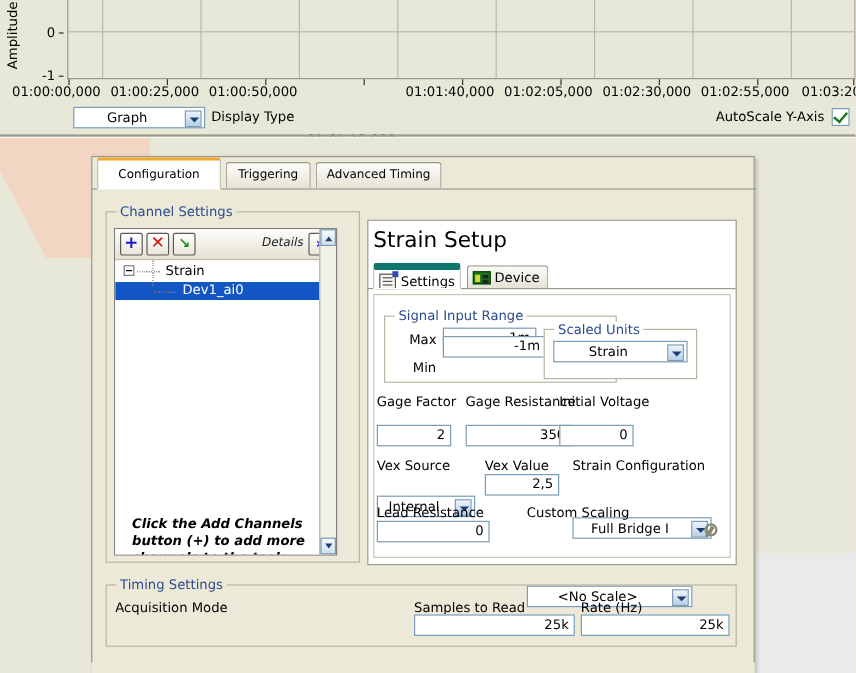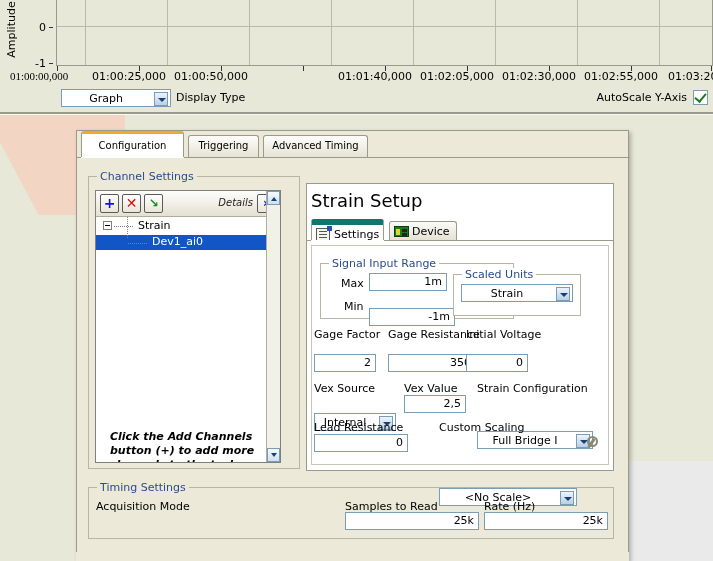--- a/index.html
+++ b/index.html
@@ -274,21 +274,21 @@
     <div class="xtick-mark" style="left:221px;"></div>
     <div class="xtick-mark" style="left:303px;"></div>
     <div class="xtick-mark" style="left:385px;"></div>
     <div class="xtick-mark" style="left:467px;"></div>
     <div class="xtick-mark" style="left:549px;"></div>
     <div class="xtick-mark" style="left:631px;"></div>
     <div class="xtick-mark" style="left:711px;"></div>
   </div>
 
   <div id="x-labels">
-    <div class="xtick-lbl" style="left:10px;font-family:Liberation Serif, serif;">01:00:00,000</div>
+    <div class="xtick-lbl" style="left:10px;">01:00:00,000</div>
     <div class="xtick-lbl" style="left:92px;">01:00:25,000</div>
     <div class="xtick-lbl" style="left:174px;">01:00:50,000</div>
     <div class="xtick-lbl" style="left:256px;margin-top:40px;">01:01:15,000</div>
     <div class="xtick-lbl" style="left:338px;">01:01:40,000</div>
     <div class="xtick-lbl" style="left:420px;">01:02:05,000</div>
     <div class="xtick-lbl" style="left:502px;">01:02:30,000</div>
     <div class="xtick-lbl" style="left:584px;">01:02:55,000</div>
     <div class="xtick-lbl" style="left:668px;">01:03:20</div>
   </div>
 
@@ -391,21 +391,21 @@
 <div id="stab-underline-white"></div>
 
 <div id="inner-group"></div>
 
 <div class="group onwhite" id="signal-input-range">
   <div class="glabel">Signal Input Range</div>
 </div>
 <div class="fld-label" style="left:341px;top:277px;">Max</div>
 <div class="txtbox" style="left:369px;top:273px;width:78px;">1m</div>
 <div class="fld-label" style="left:344px;top:300px;">Min</div>
-<div class="txtbox" style="left:369px;top:308px;width:86px;">-1m</div>
+<div class="txtbox" style="left:369px;top:280px;width:86px;">-1m</div>
 
 <div class="group onwhite" id="scaled-units">
   <div class="glabel">Scaled Units</div>
 </div>
 <div class="combo" style="left:461px;top:284px;width:112px;">
   <div class="cval">Strain</div>
   <div class="carrow"></div>
 </div>
 
 <div class="fld-label" style="left:314px;top:329px;width:60px;line-height:12px;">Gage Factor</div>

